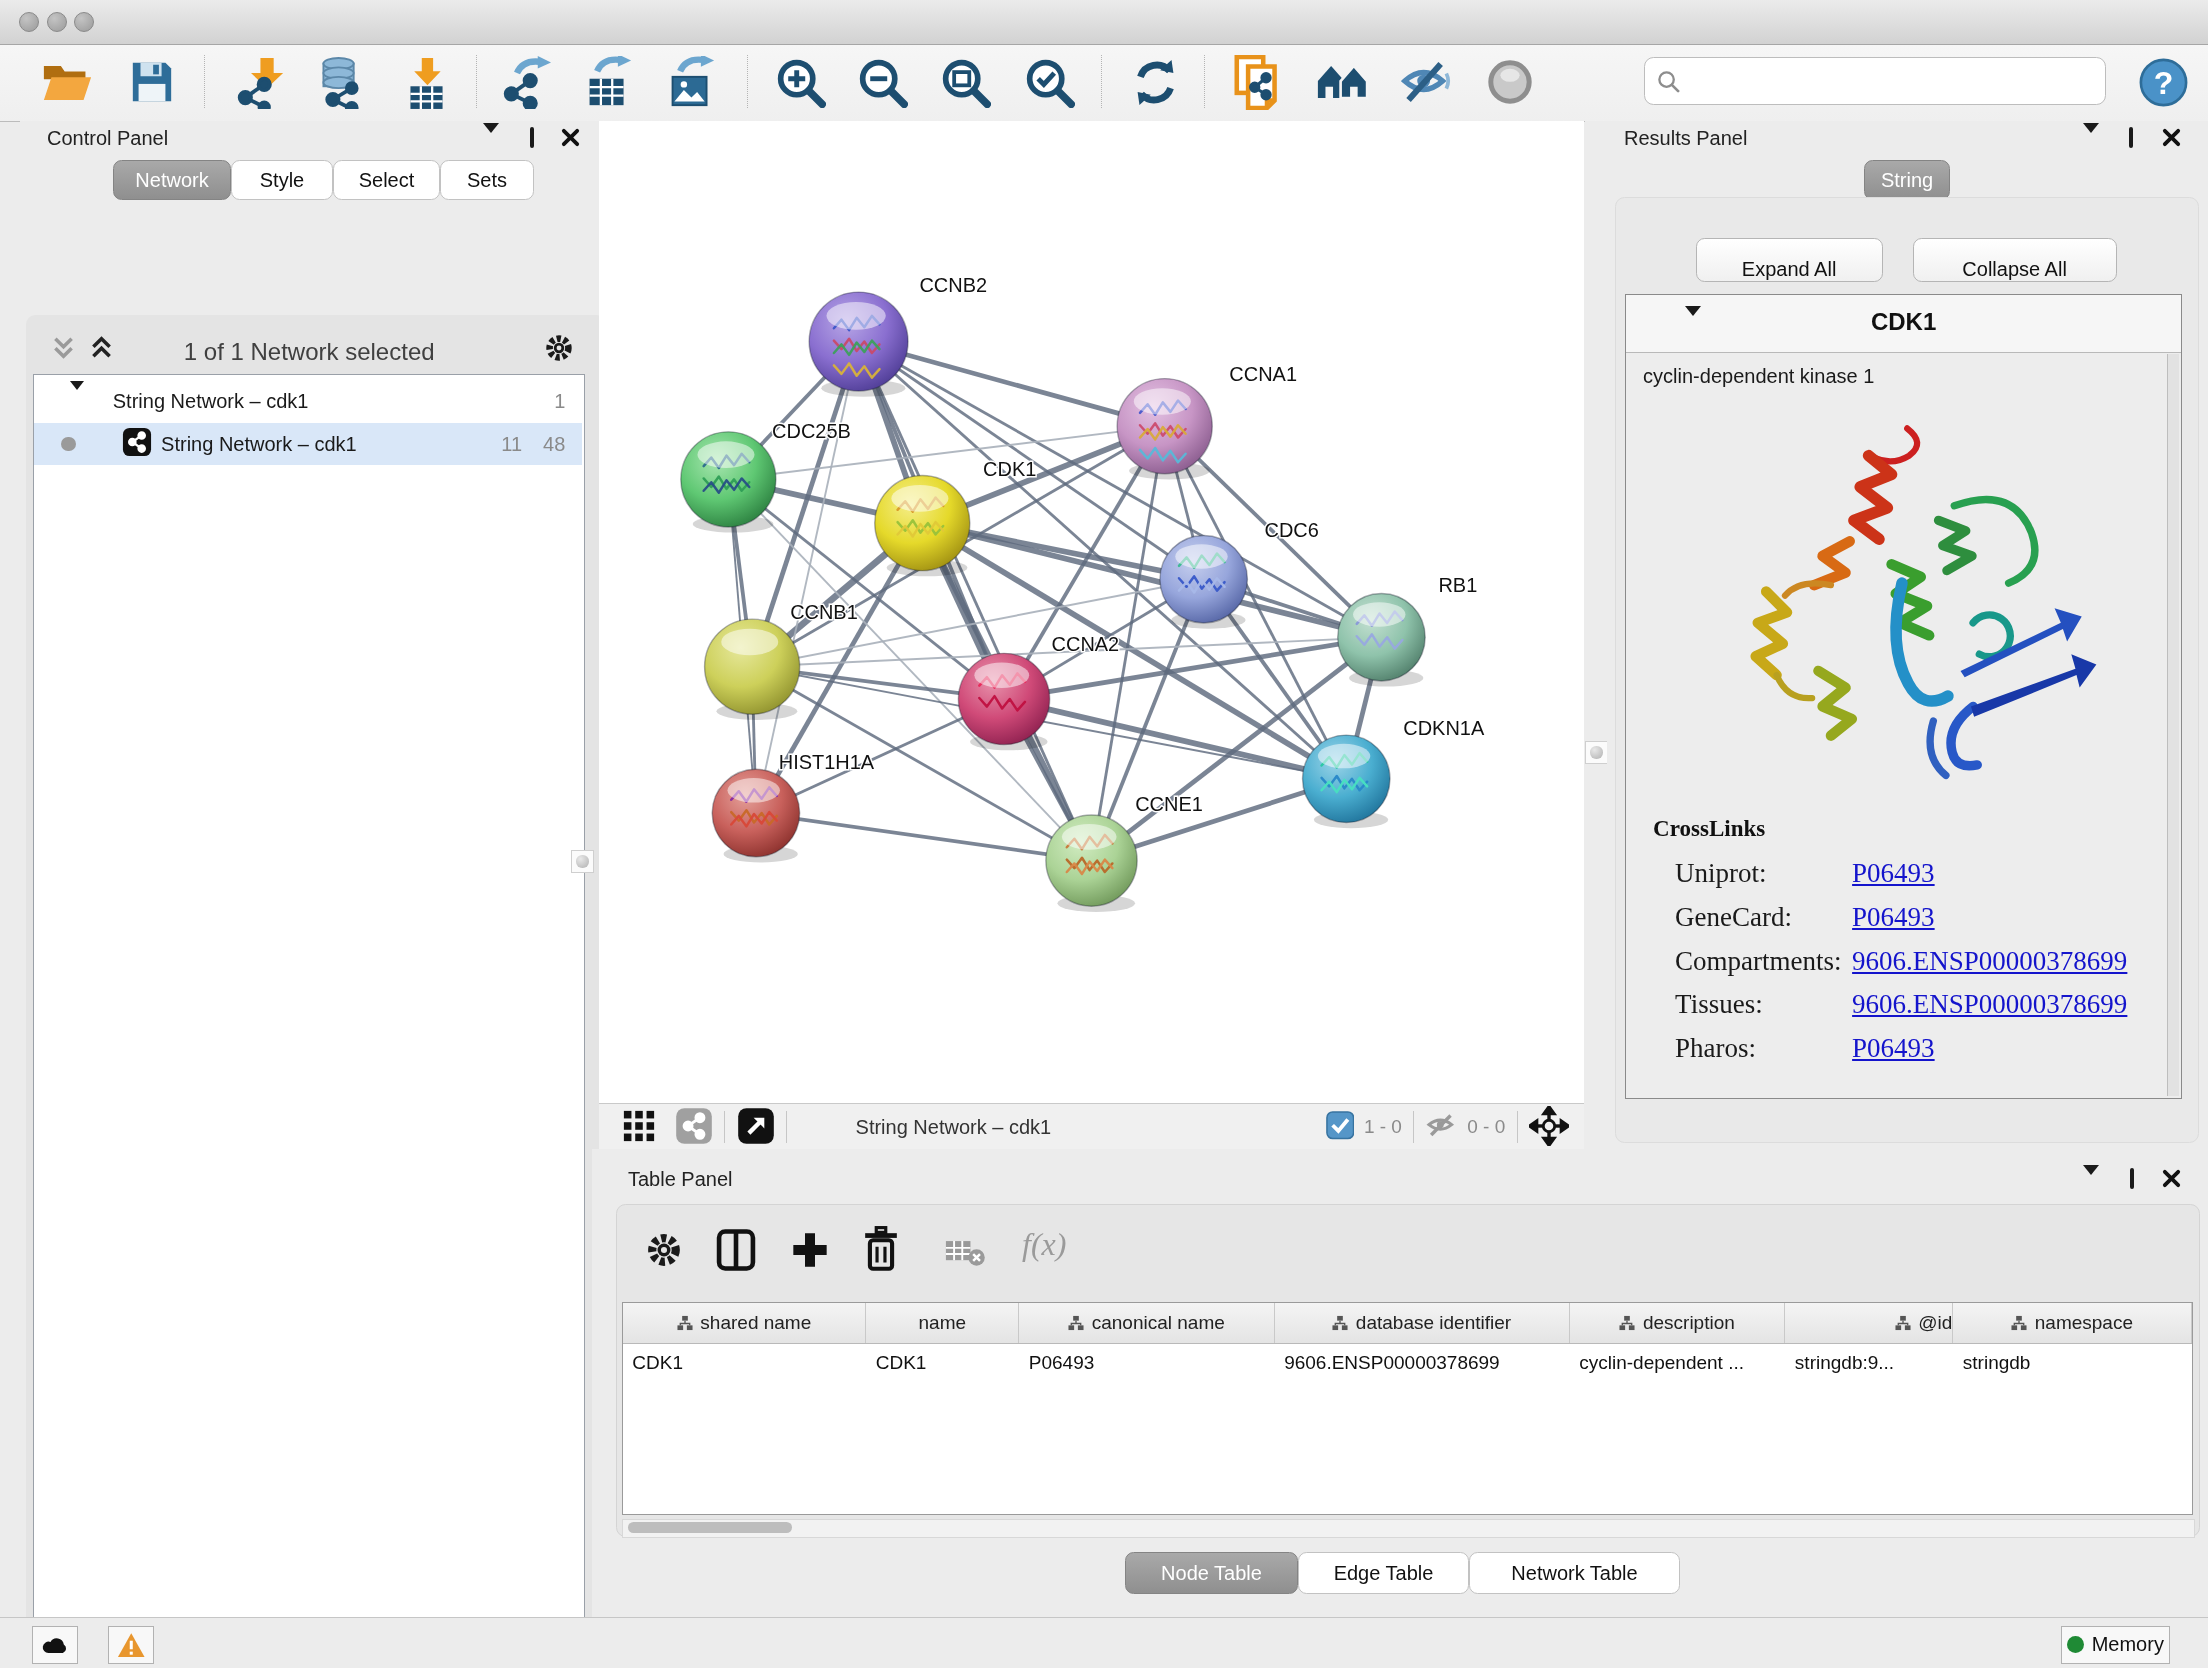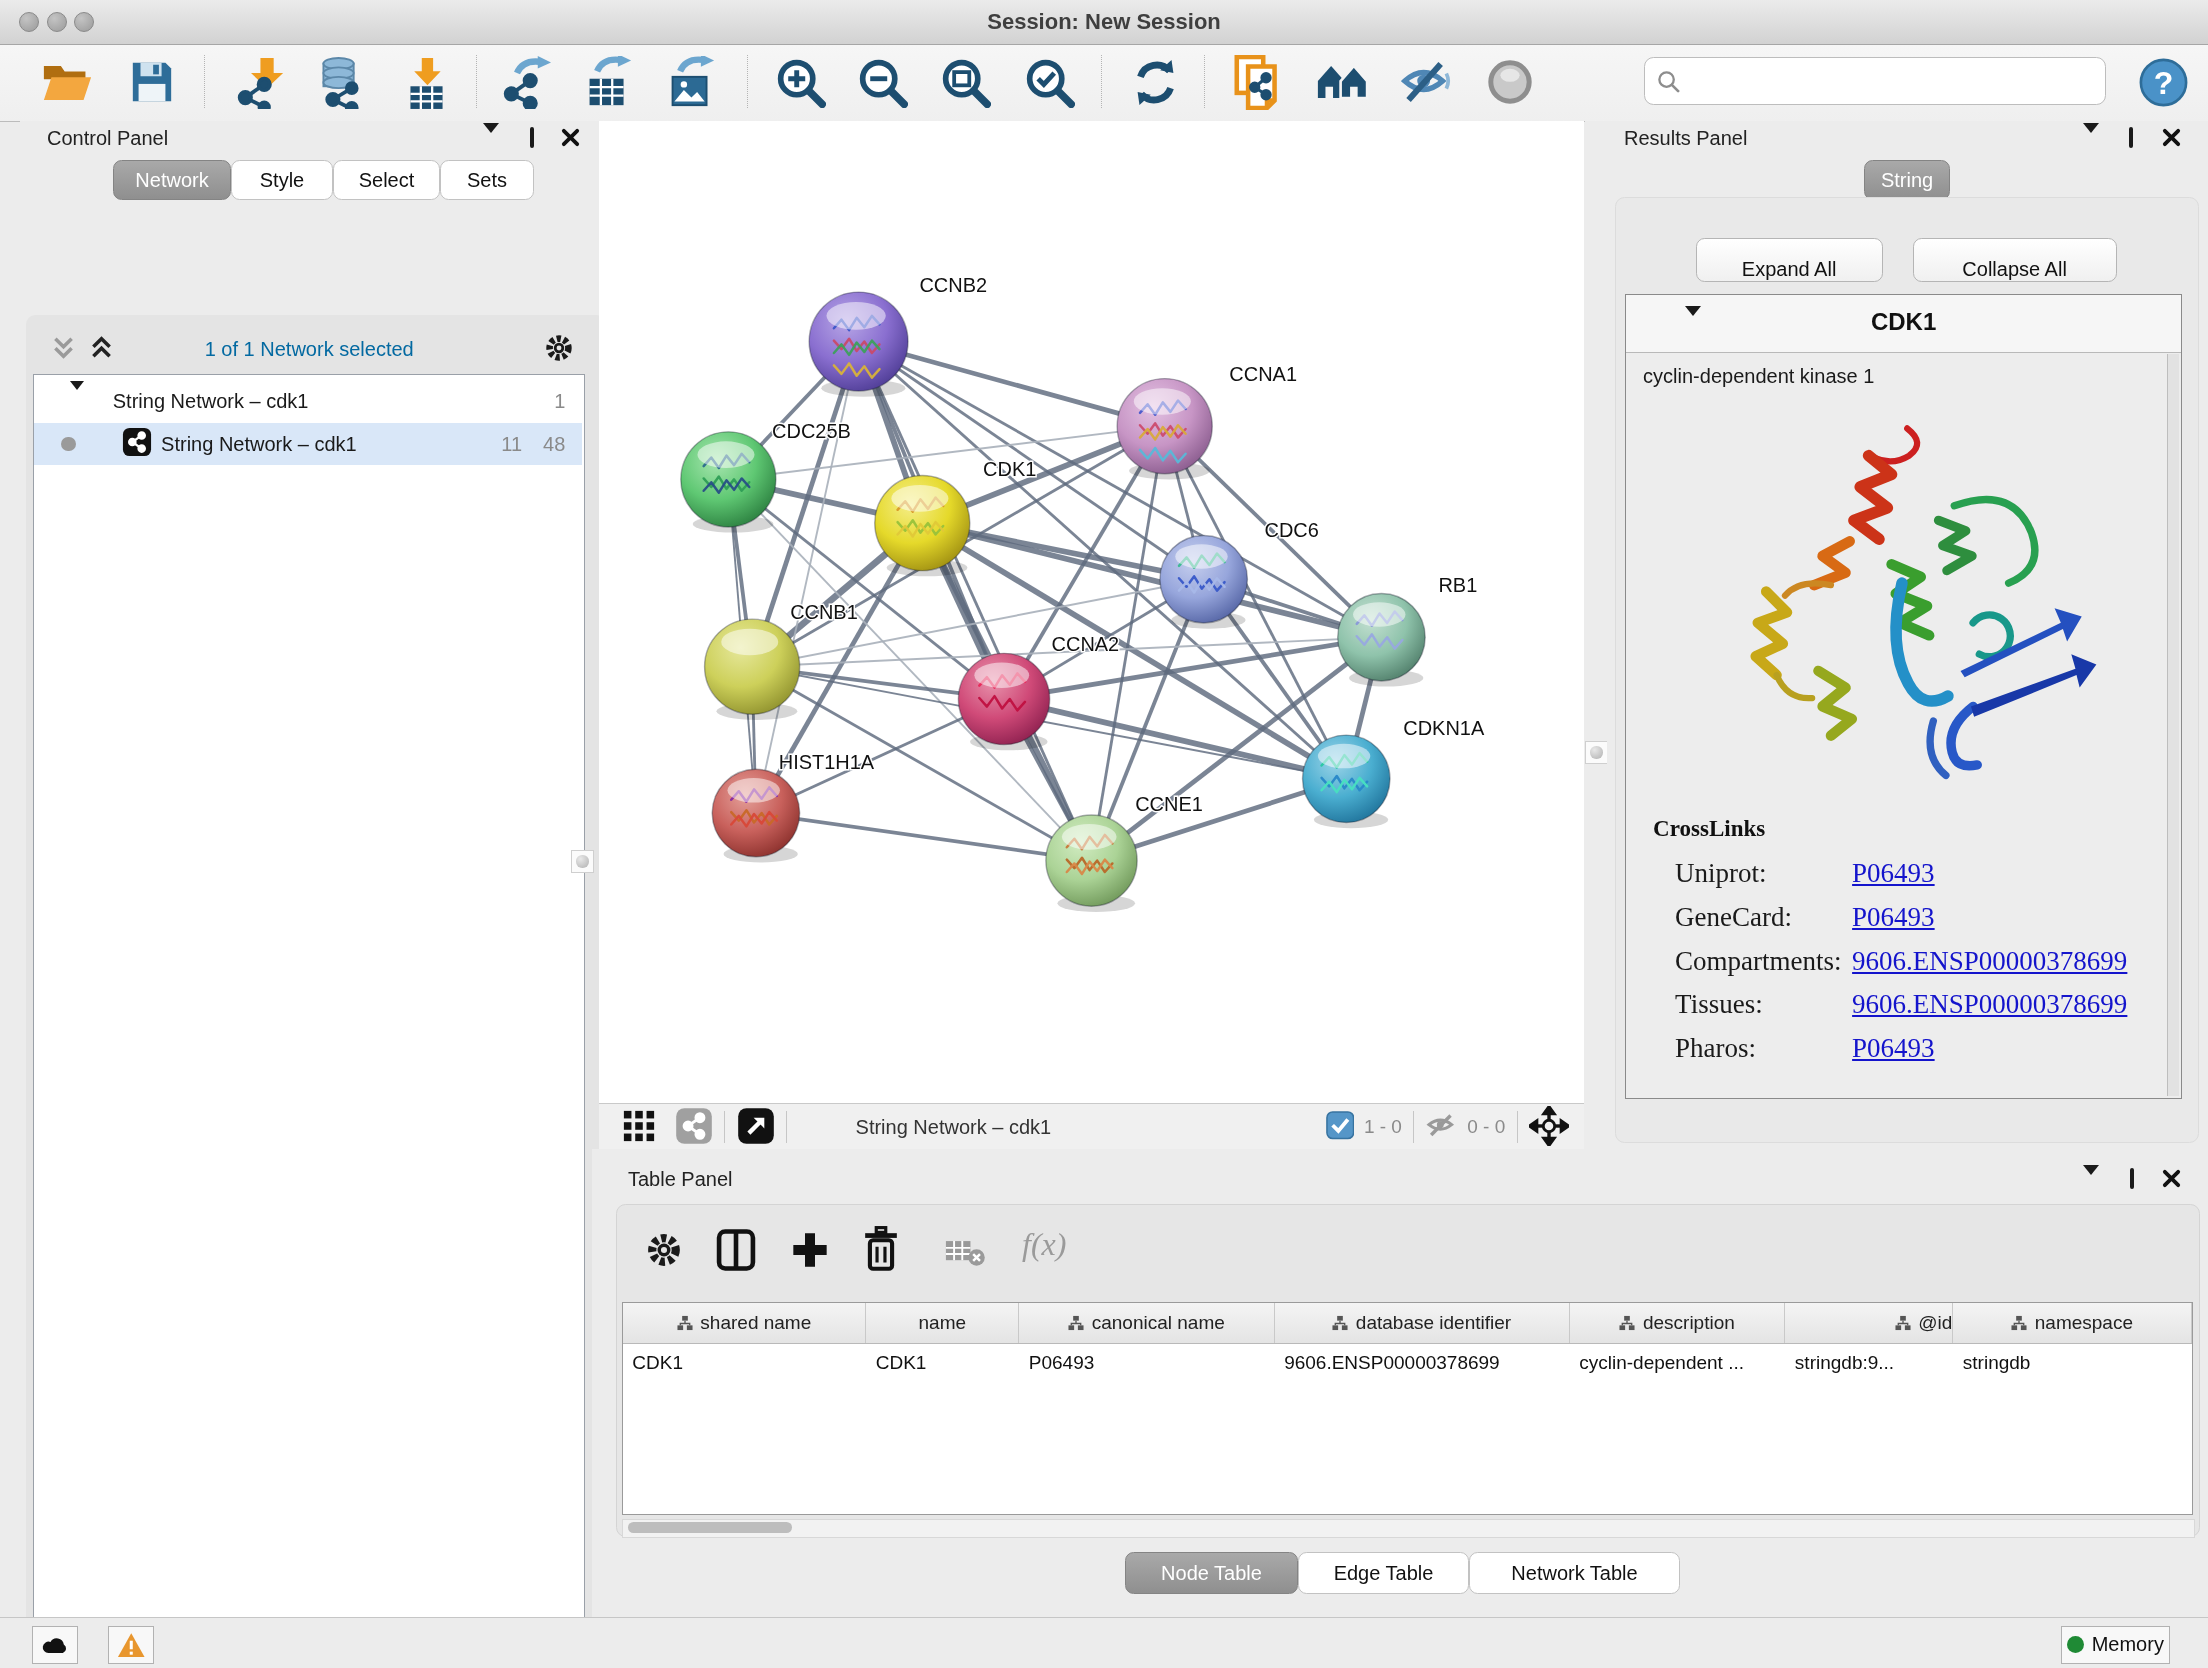--- a/index.html
+++ b/index.html
@@ -82,21 +82,20 @@
   .net-label{font-size:21px;font-weight:500;fill:#111;paint-order:stroke;stroke:#ffffff;stroke-width:3px;}
   .ic{display:block;}
 </style>
 </head>
 <body>
 
 <div id="titlebar">
   <span class="tlight" style="left:19px"></span>
   <span class="tlight" style="left:47px"></span>
   <span class="tlight" style="left:74px"></span>
-  <div id="win-title">Session: New Session</div>
 </div>
 
 <div id="toolbar">
   <span class="tbtn" style="left:40px">
     <svg class="ic" width="51" height="44" viewBox="0 0 27 23">
         <path d="M1 3h9l2 3h11v4H1z" fill="#b06e10"></path>
         <path d="M1 21L5 9h21l-4 12z" fill="#f3a73f"></path>
       </svg>
   </span>
   <span class="tbtn" style="left:124px">
@@ -294,21 +293,21 @@
     <span class="abs" style="left:25px;top:21px">
       <svg width="25" height="23" viewBox="0 0 18 17">
           <path d="M3 2l6 6 6-6M3 9l6 6 6-6" fill="none" stroke="#9a9a9a" stroke-width="2.6"></path>
         </svg>
     </span>
     <span class="abs" style="left:63px;top:21px">
       <svg width="25" height="23" viewBox="0 0 18 17">
           <path d="M3 15l6-6 6 6M3 8l6-6 6 6" fill="none" stroke="#222" stroke-width="2.6"></path>
         </svg>
     </span>
-    <div class="abs" style="left:0;top:23px;width:567px;text-align:center;font-size:20px;color:#0369a1">1 of 1 Network selected</div>
+    <div class="abs" style="left:0;top:23px;width:567px;text-align:center;font-size:24px;color:#404040">1 of 1 Network selected</div>
     <span class="abs" style="left:517px;top:17px">
       <svg width="32" height="32" viewBox="0 0 34 34">
           <circle cx="17" cy="17" r="10" fill="none" stroke="#1a1a1a" stroke-width="7" stroke-dasharray="4.4 3"></circle>
           <circle cx="17" cy="17" r="5.5" fill="#1a1a1a"></circle>
           <circle cx="17" cy="17" r="2.6" fill="#e4e4e4"></circle>
         </svg>
     </span>
     <div id="cp-white">
       <div class="tree-row" style="top:5.7px">
         <span style="margin-left:36px" class="wm"><span class="tri-down" style="border-left-width:7.6px;border-right-width:7.6px;border-top-width:9.5px"></span></span>

